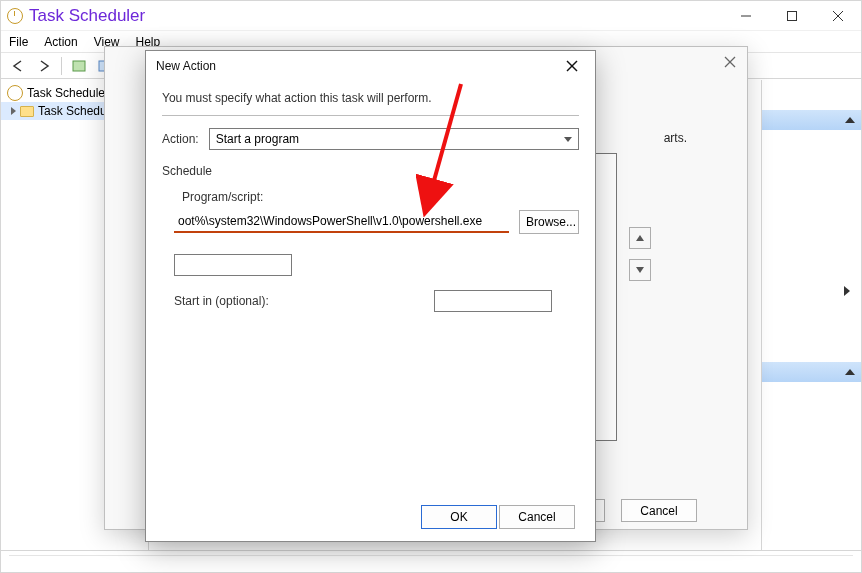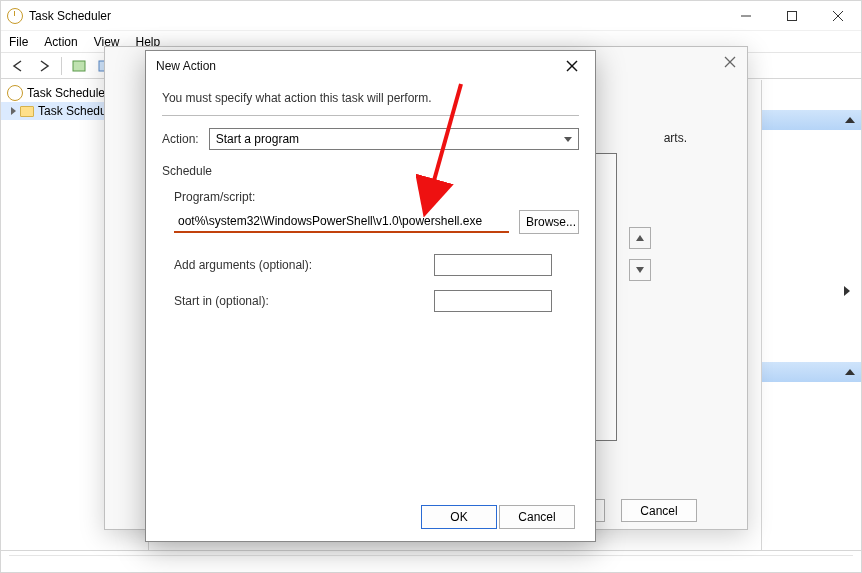--- a/index.html
+++ b/index.html
@@ -36,21 +36,21 @@
     margin-right: 6px;
     background: #fff;
   }
   .titlebar .app-icon::after {
     content: "";
     position: absolute;
     left: 6px; top: 2px;
     width: 1px; height: 5px;
     background: #c79a2a;
   }
-  .titlebar .app-title { color: #000000; font-size: 12px; }
+  .titlebar .app-title { color: #6d28d9; font-size: 17px; }
   .win-controls {
     margin-left: auto;
     display: flex;
     height: 100%;
   }
   .win-btn {
     width: 46px;
     display: flex;
     align-items: center;
     justify-content: center;
@@ -259,21 +259,21 @@
   }
   .combo .caret {
     position: absolute; right: 6px; top: 8px;
     width: 0; height: 0;
     border-left: 4px solid transparent;
     border-right: 4px solid transparent;
     border-top: 5px solid #555;
   }
   .group-label { font-size: 12px; color: #333; margin-bottom: 12px; }
   .field-label {
-    font-size: 12px; color: #333; margin-left: 12px; margin-bottom: 6px;
+    font-size: 12px; color: #333; margin-left: 20px; margin-bottom: 6px;
   }
   .prog-row {
     display: flex; align-items: center; gap: 10px; margin-left: 12px; margin-bottom: 20px;
   }
   .text-input {
     height: 22px;
     border: none;
     border-bottom: 2px solid #c2410c;
     background: #fff;
     padding: 0 4px;
@@ -471,21 +471,20 @@
 
     <div class="group-label">Schedule</div>
 
     <div class="field-label">Program/script:</div>
     <div class="prog-row">
       <input class="text-input" value="oot%\system32\WindowsPowerShell\v1.0\powershell.exe" style="">
       <button class="browse-btn">Browse...</button>
     </div>
 
     <div class="opt-row">
-      <label>Add arguments (optional):</label>
       <input class="small-input" style="">
     </div>
 
     <div class="opt-row">
       <label>Start in (optional):</label>
       <input class="small-input" style="">
     </div>
   </div>
   <div class="dialog-footer">
     <button class="dlg-btn primary">OK</button>

